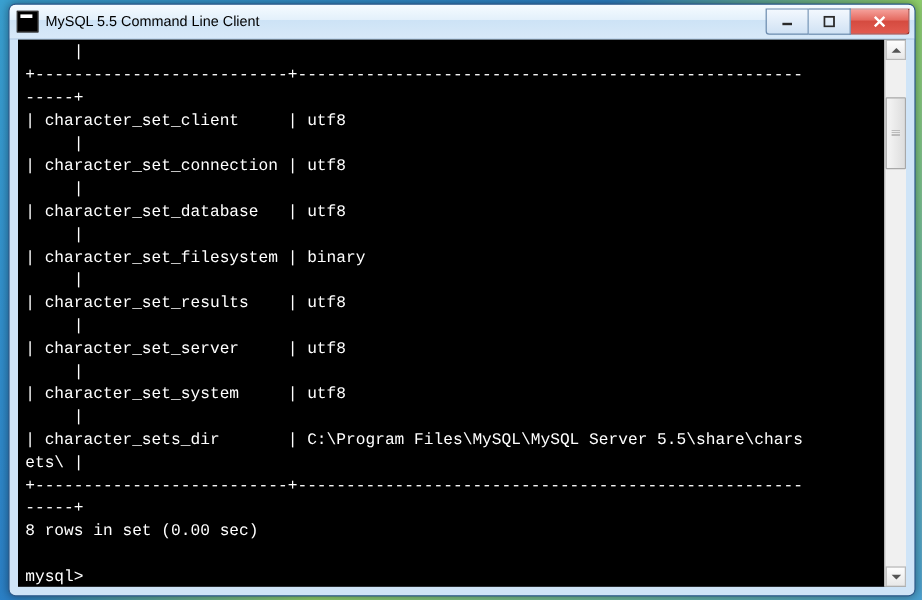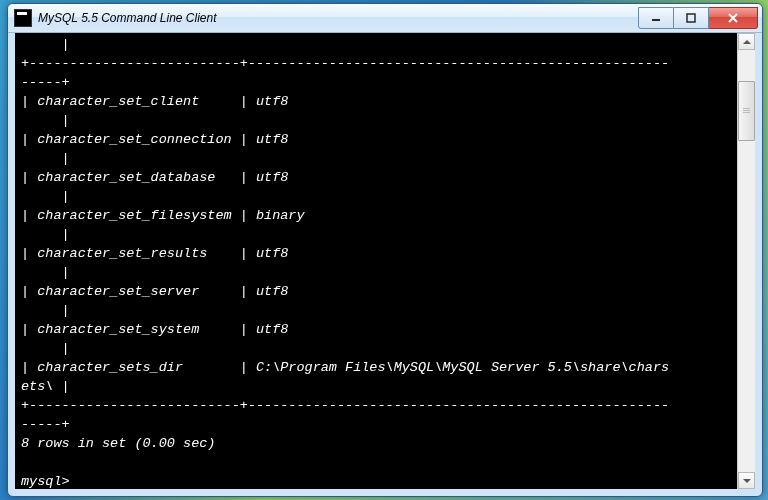--- a/index.html
+++ b/index.html
@@ -1,16 +1,16 @@
 <!DOCTYPE html>
 <html><head>
 <meta charset="utf-8">
 <style>
   html,body{margin:0;padding:0;height:100%;overflow:hidden;font-family:"Segoe UI",Tahoma,sans-serif;background:linear-gradient(135deg,#3aa0d0 0%,#2b7fc5 40%,#8fcf6a 60%,#4aa0d0 100%);}
-  .window{position:absolute;left:7px;top:3px;width:754px;height:492px;border:1px solid #2e5a8a;border-radius:6px;background:#cfe4f7;box-shadow:0 0 8px rgba(0,0,0,.4);font-style:italic;}
+  .window{position:absolute;left:7px;top:3px;width:754px;height:492px;border:1px solid #2e5a8a;border-radius:6px;background:#cfe4f7;box-shadow:0 0 8px rgba(0,0,0,.4);}
   .titlebar{height:28px;border-radius:5px 5px 0 0;display:flex;align-items:center;padding:0 0 0 6px;background:linear-gradient(#f5fbff 0%,#e3f0fb 45%,#cde3f6 46%,#d8e9f8 100%);border-bottom:1px solid #9db9d7;}
   .app-icon{width:16px;height:16px;margin-right:6px;position:relative;background:#000;border:1px solid #333;}
   .app-icon::before{content:"";position:absolute;left:2px;top:2px;width:10px;height:3px;background:#fff;}
   .title-text{font-size:12px;color:#000;flex:1;white-space:nowrap;}
   .btns{display:flex;height:20px;margin-right:4px;margin-top:-2px;}
   .wbtn{width:34px;height:20px;border:1px solid #6a8aad;border-left:none;display:flex;align-items:center;justify-content:center;background:linear-gradient(#f3f8fe,#d0e2f4);cursor:pointer;}
   .wbtn:first-child{border-left:1px solid #6a8aad;border-radius:0 0 0 3px;}
   .wbtn.close{width:48px;background:linear-gradient(#f5a09a,#e4685e 45%,#d44a3f 46%,#e25b50);border-color:#a03028;border-radius:0 0 3px 0;}
   .wbtn svg{display:block;}
   .client{position:absolute;left:7px;top:29px;right:7px;bottom:7px;background:#000;overflow:hidden;}

